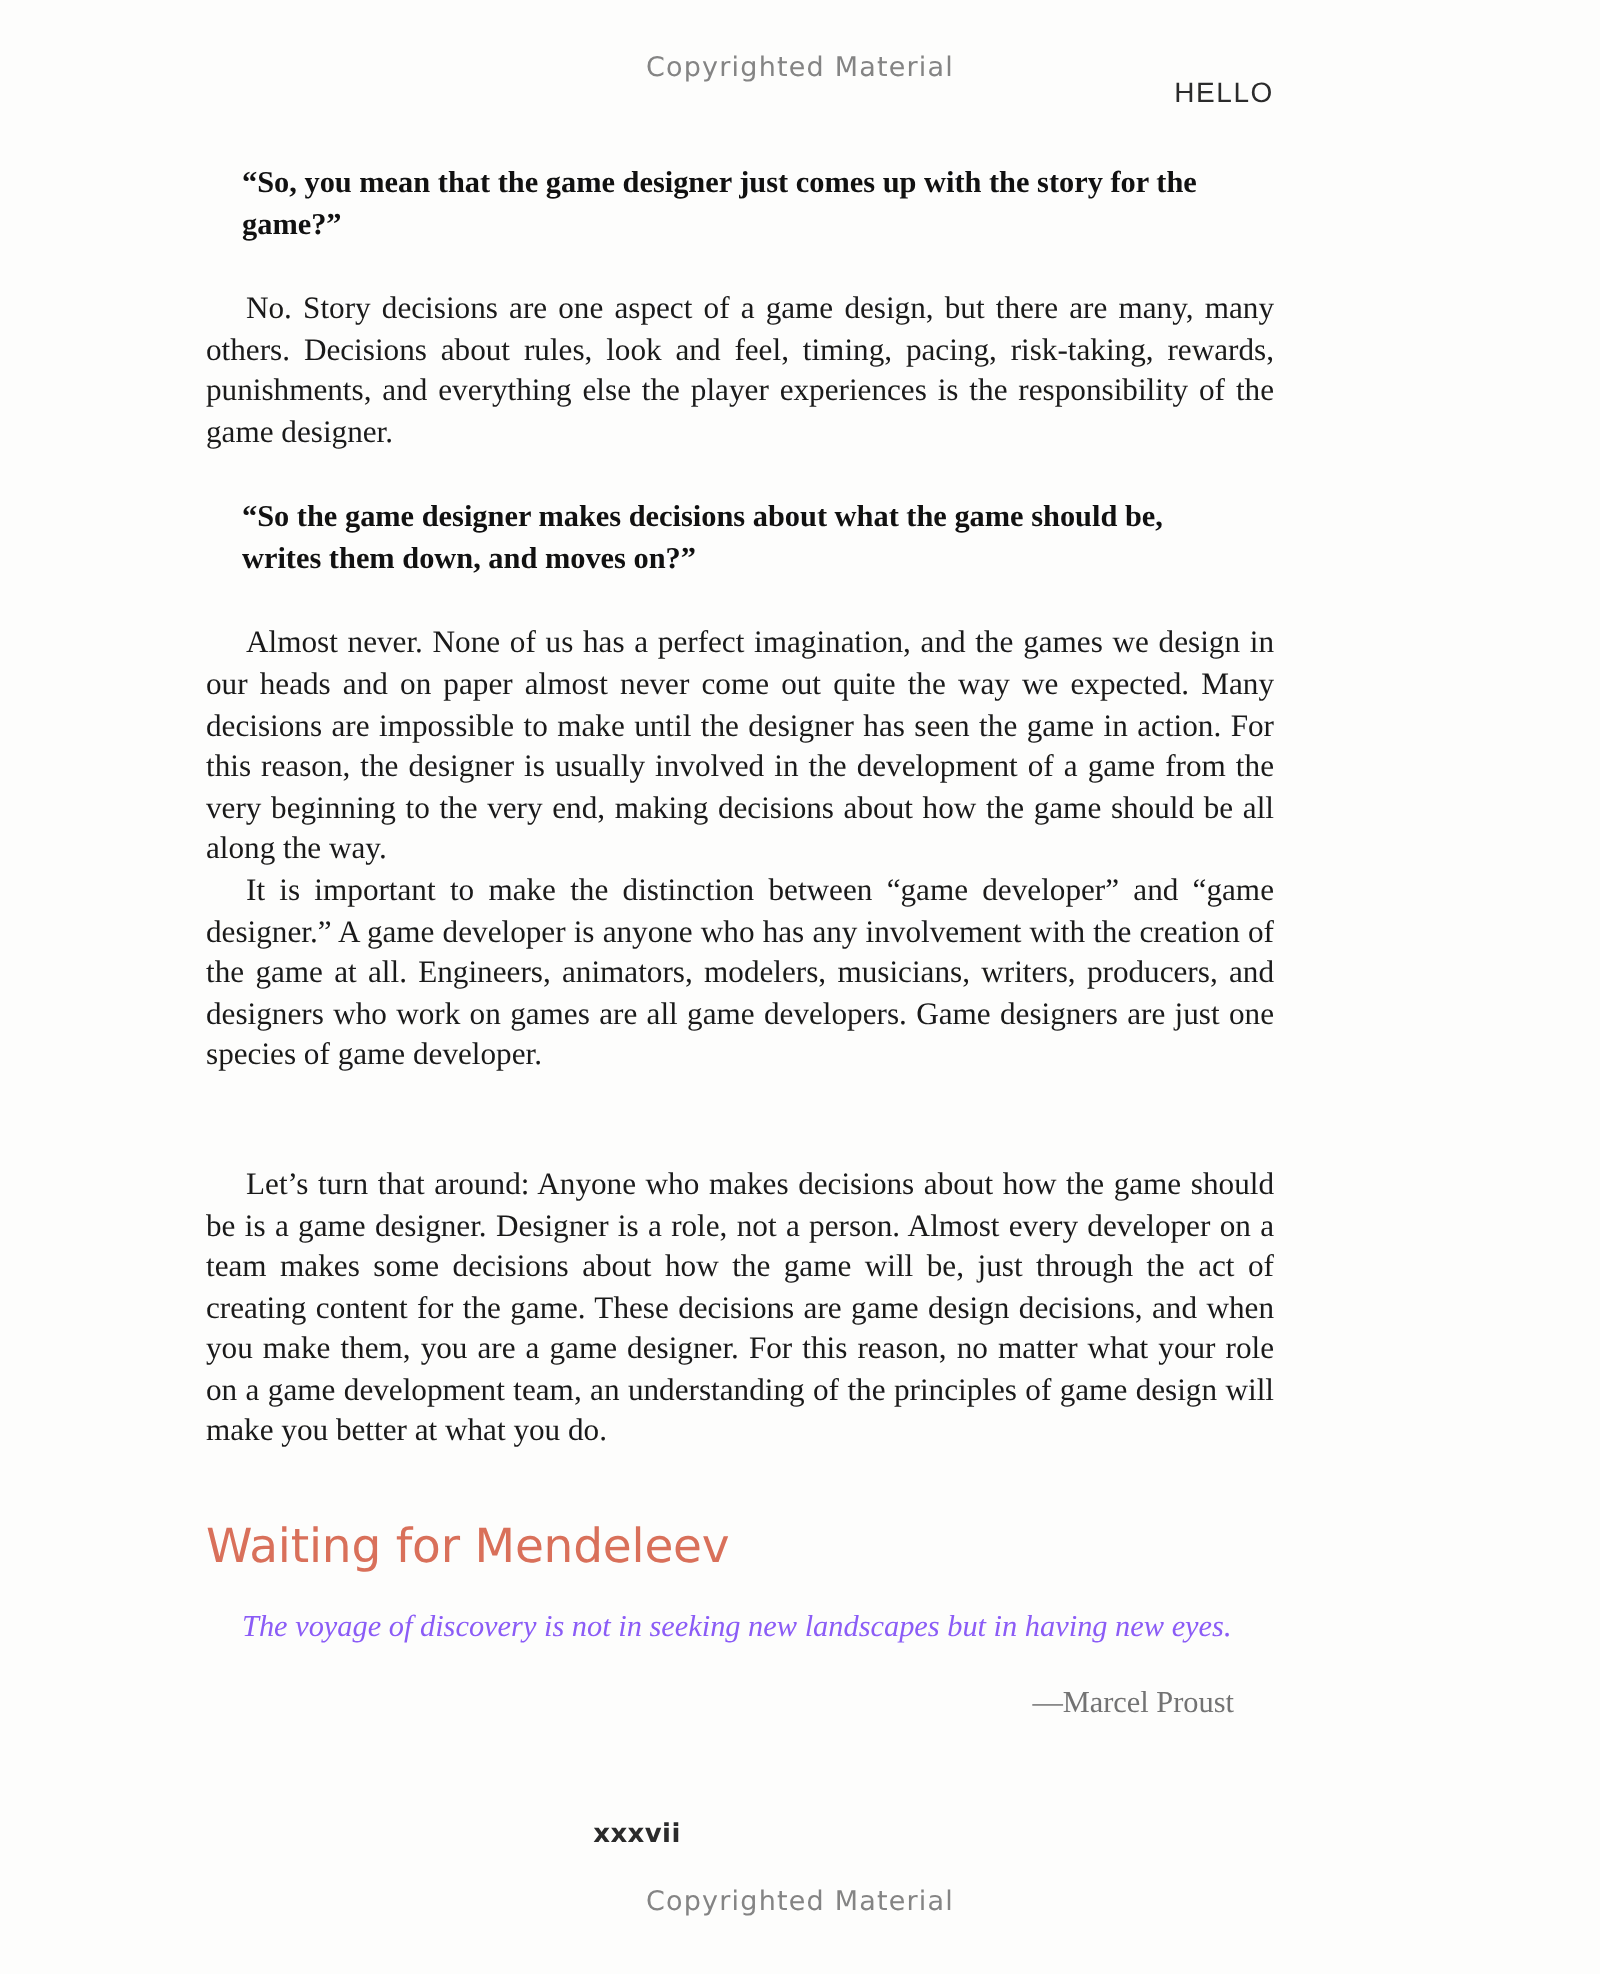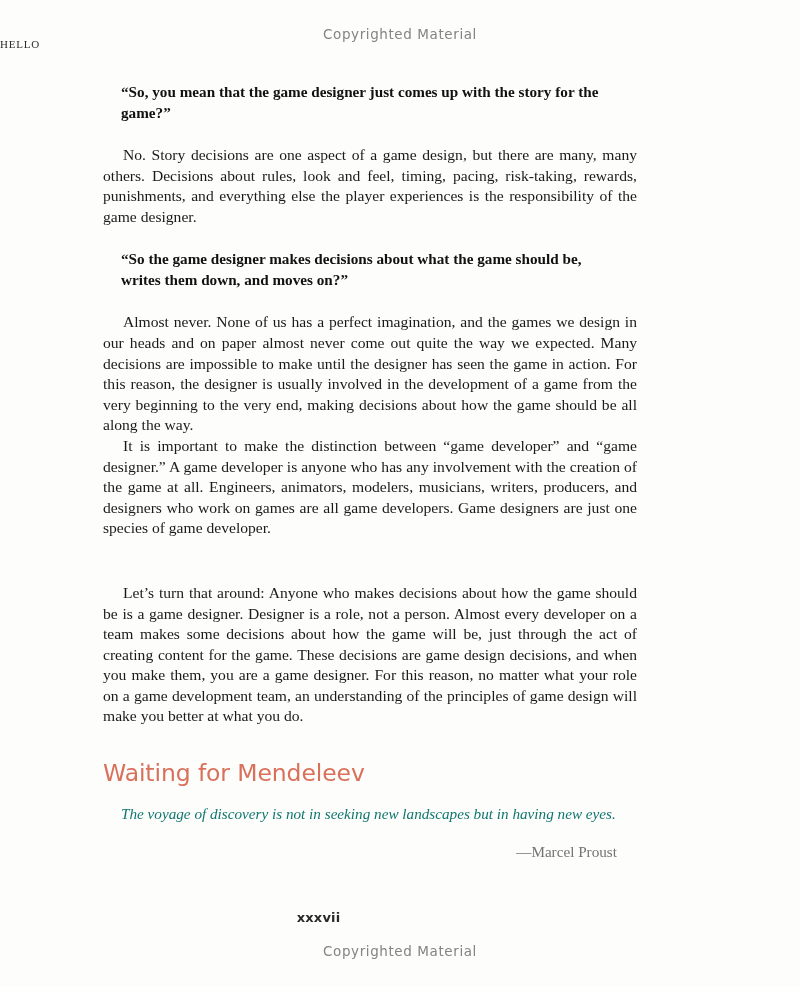--- a/index.html
+++ b/index.html
@@ -36,23 +36,23 @@
     font-size: 13.5px;
     letter-spacing: 0.6px;
     color: #848484;
   }
 
   .running-head {
     position: absolute;
     top: 38px;
     left: 0;
     width: 637px;
-    text-align: left;
-    font-family: Liberation Serif, serif;
-    font-size: 11px;
+    text-align: right;
+    font-family: Liberation Sans, sans-serif;
+    font-size: 14px;
     letter-spacing: 0.8px;
     color: #2b2b2b;
   }
 
   
   .content {
     position: absolute;
     left: 103px;
     top: 82px;
     width: 534px;
@@ -101,21 +101,21 @@
   }
 
   
   .quote {
     margin: 0 0 0 18px;
     width: 500px;
     font-style: italic;
     font-size: 15.2px;
     line-height: 20.5px;
     text-align: left;
-    color: #0f766e;
+    color: #8b5cf6;
   }
 
   .attribution {
     margin: 0;
     width: 514px;
     text-align: right;
     font-size: 15.2px;
     line-height: 20px;
     font-style: normal;
     color: #737373;

